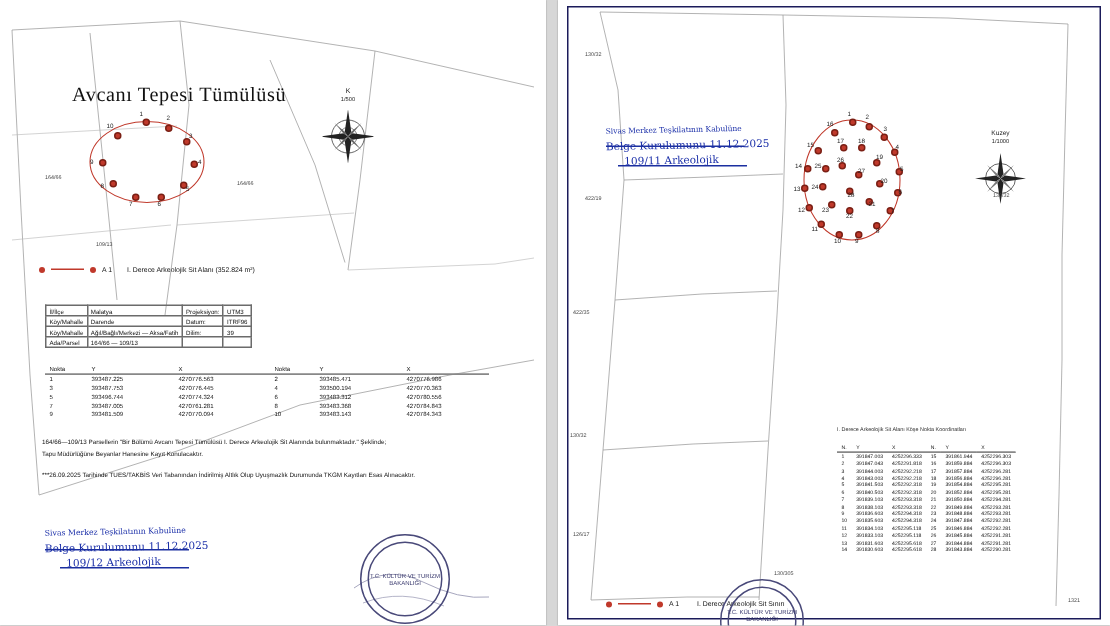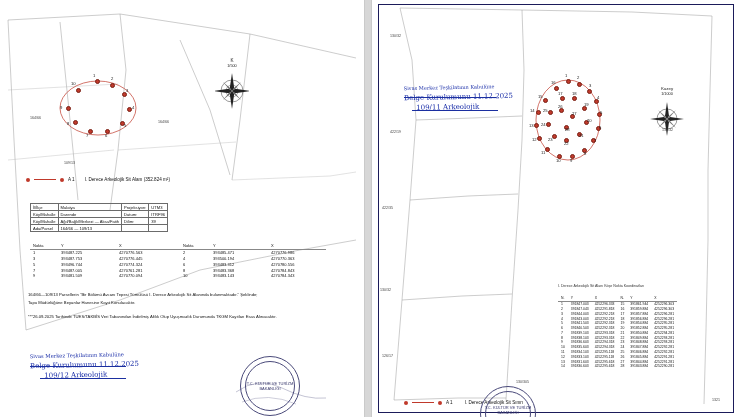--- a/index.html
+++ b/index.html
@@ -78,20 +78,21 @@
         <path d="M8 160 L114 150"></path>
         <path d="M118 150 L236 142"></path>
         <path d="M232 180 L330 176 L356 172"></path>
       </g>
 
       <g fill="none" stroke="#c0392b" stroke-width="0.7">
         <ellipse cx="98" cy="108" rx="38" ry="27"></ellipse>
       </g>
     </svg>
 
+    <div class="title title-left">Avcanı Tepesi Tümülüsü</div>
 
     <div class="pts" style="left:60px;top:81px;width:76px;height:54px;">
       <div class="pt" style="left:35px;top:-2px;"></div>
       <div class="ptlab" style="left:33px;top:-8px;">1</div>
       <div class="pt" style="left:50px;top:2px;"></div>
       <div class="ptlab" style="left:51px;top:-5px;">2</div>
       <div class="pt" style="left:62px;top:11px;"></div>
       <div class="ptlab" style="left:66px;top:7px;">3</div>
       <div class="pt" style="left:67px;top:26px;"></div>
       <div class="ptlab" style="left:72px;top:24px;">4</div>

